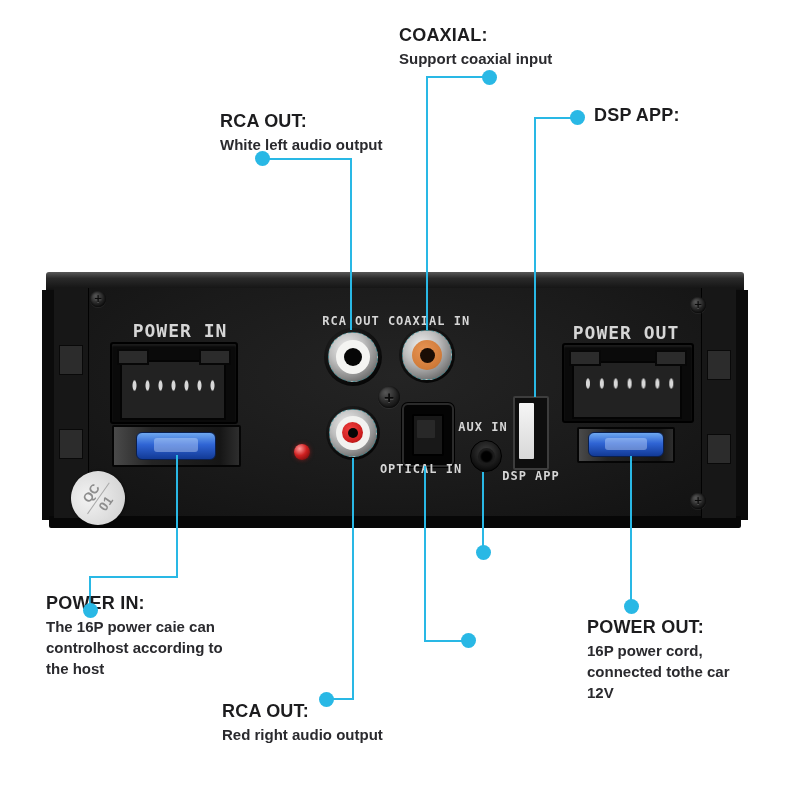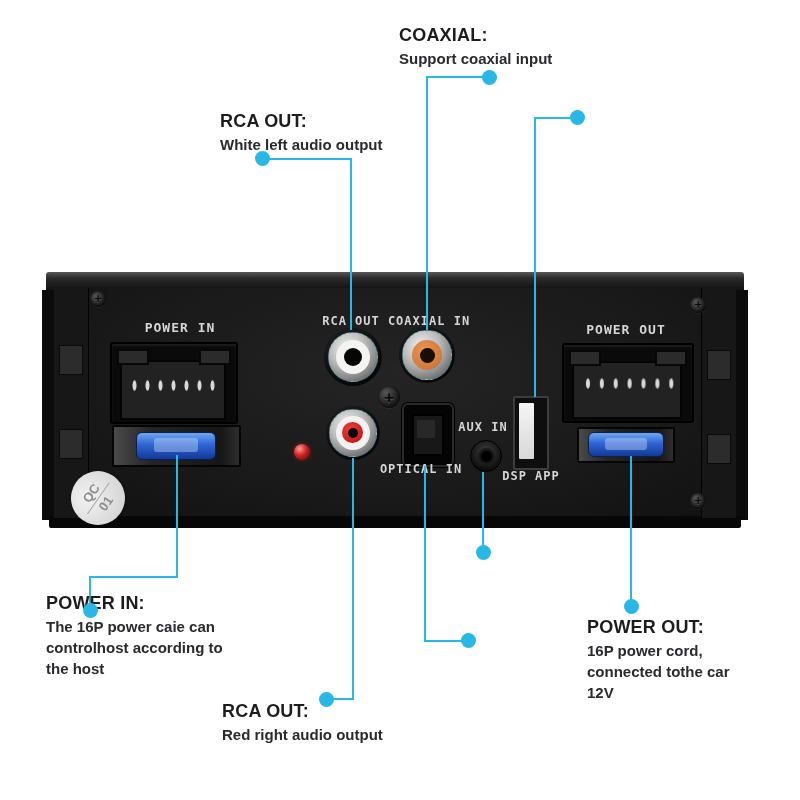--- a/index.html
+++ b/index.html
@@ -28,21 +28,21 @@
   .bracket.r .notch{right:5px;}
   .screw{position:absolute;width:16px;height:16px;border-radius:50%;display:grid;place-items:center;
          background:radial-gradient(circle at 35% 30%,#565656,#222 55%,#0c0c0c 90%);
          box-shadow:0 1px 1px rgba(255,255,255,.07), inset 0 0 3px #000;}
   .screw::after{content:"+";color:#0a0a0a;font:700 12px "DejaVu Sans Mono",monospace;
                 text-shadow:0 1px 0 rgba(255,255,255,.18);}
   .screw.big{width:22px;height:22px;}
   .screw.big::after{font-size:16px;}
   .pl{position:absolute;transform:translateX(-50%);white-space:nowrap;
       font:700 12px "DejaVu Sans Mono",monospace;color:var(--panel-text,#d6d6d6);letter-spacing:1px;z-index:2;}
-  .pl.lg{font-size:13px;}
+  .pl.lg{font-size:18px;}
   
   .conn{position:absolute;background:#0a0a0a;border:2px solid #000;border-radius:3px;
         box-shadow:inset 0 2px 2px rgba(255,255,255,.08);}
   .conn-open{position:absolute;background:#222;border:2px solid #040404;}
   .conn-tab{position:absolute;width:28px;height:12px;background:#2b2b2b;border:2px solid #070707;}
   .pins{position:absolute;background-image:radial-gradient(#d8d8d8 1.6px,rgba(0,0,0,0) 2.4px);z-index:2;}
   .fuse-holder{position:absolute;background:linear-gradient(90deg,#4a4a4a 0%,#242424 30%,#161616 85%,#2e2e2e 100%);
                border:2px solid #050505;border-radius:2px;}
   .fuse{position:absolute;border-radius:6px;border:1px solid #0a1f4e;z-index:2;
         background:linear-gradient(180deg,#6ea8f0 0%,#2f64d4 45%,#123a96 100%);}
@@ -85,20 +85,21 @@
     <div class="c-title">COAXIAL:</div>
     <div class="c-desc">Support coaxial input</div>
   </div>
 
   <div class="callout" style="left:220px;top:110px;width:195px">
     <div class="c-title">RCA OUT:</div>
     <div class="c-desc">White left audio output</div>
   </div>
 
   <div class="callout" style="left:594px;top:104px;width:182px">
+    <div class="c-title">DSP APP:</div>
   </div>
 
   <div class="callout" style="left:46px;top:592px;width:200px">
     <div class="c-title">POWER IN:</div>
     <div class="c-desc">The 16P power caie can controlhost according to the host</div>
   </div>
 
   <div class="callout" style="left:222px;top:700px;width:195px">
     <div class="c-title">RCA OUT:</div>
     <div class="c-desc">Red right audio output</div>

